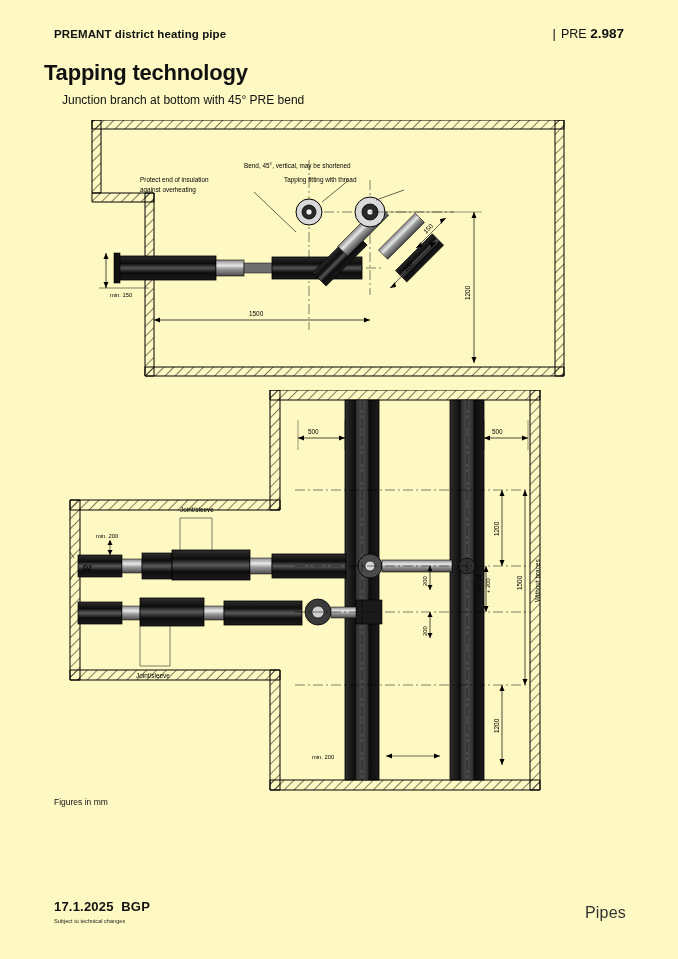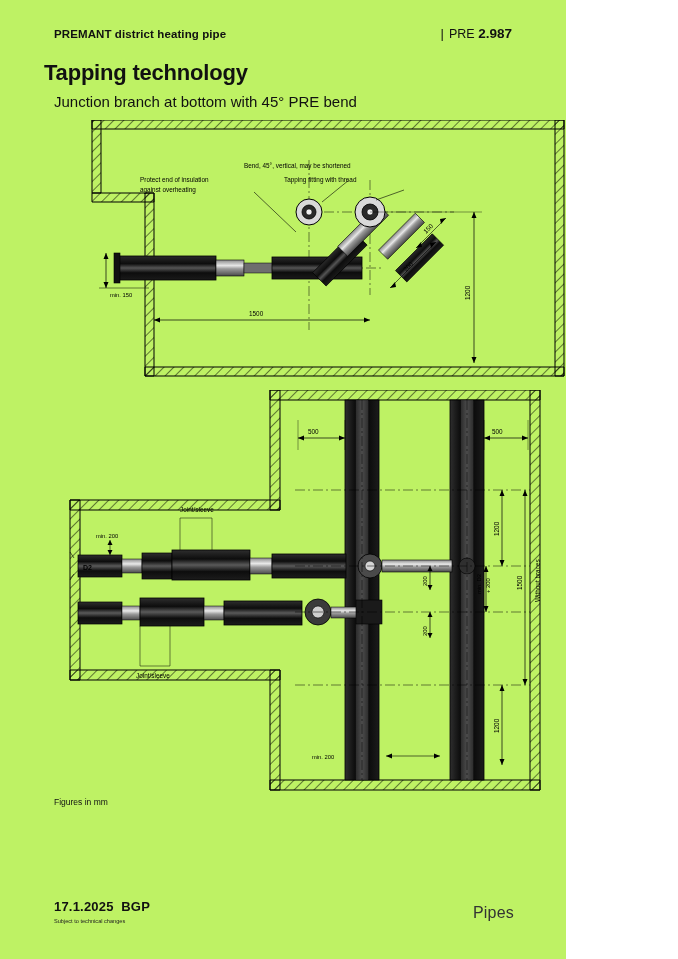--- a/index.html
+++ b/index.html
@@ -6,23 +6,23 @@
     margin: 0;
     padding: 0;
     background: #ffffff;
   }
   body {
     font-family: "Liberation Sans", sans-serif;
     color: #111111;
   }
   .page {
     position: relative;
-    width: 566px;
+    width: 678px;
     height: 959px;
-    background: #bef264;
+    background: #fef9c3;
     overflow: hidden;
   }
 
   
   .hdr {
     position: absolute;
     left: 54px;
     top: 28px;
     right: 54px;
     height: 22px;
@@ -59,23 +59,23 @@
   .title {
     position: absolute;
     left: 44px;
     top: 60px;
     font-size: 22px;
     font-weight: bold;
     letter-spacing: -.2px;
   }
   .subtitle {
     position: absolute;
-    left: 54px;
+    left: 62px;
     top: 93px;
-    font-size: 15px;
+    font-size: 12px;
   }
 
   
   .foot-date {
     position: absolute;
     left: 54px;
     bottom: 45px;
     font-size: 13px;
     font-weight: bold;
     letter-spacing: .2px;

